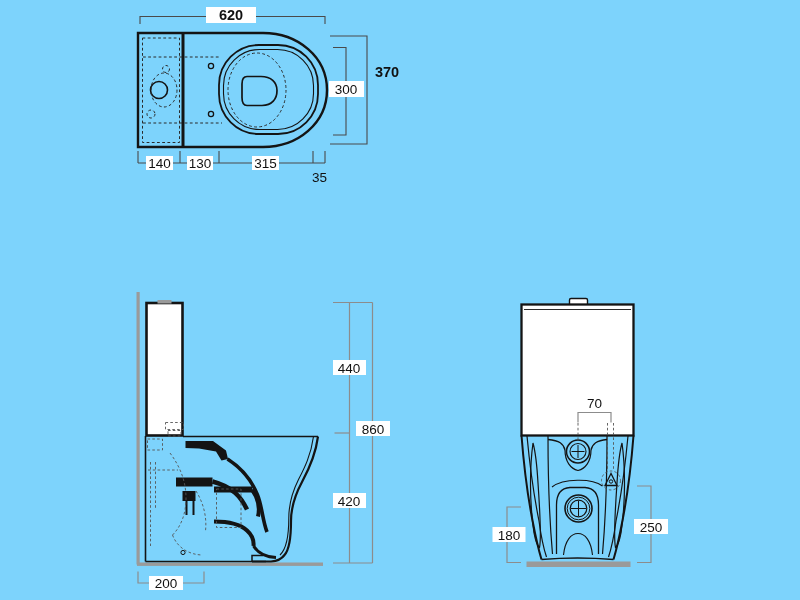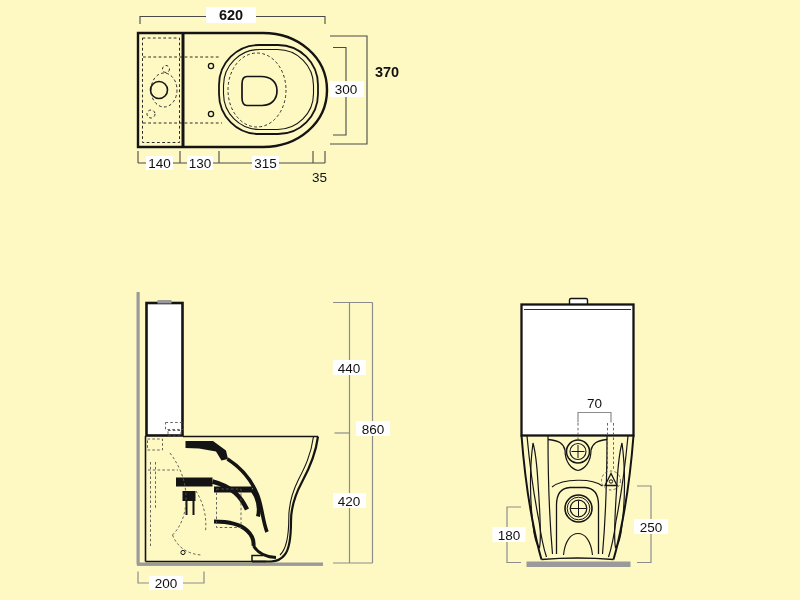--- a/index.html
+++ b/index.html
@@ -1,16 +1,16 @@
 <!DOCTYPE html>
 <html><head>
 <meta charset="utf-8">
 <style>
   html,body{margin:0;padding:0;background:#fff;}
-  .stage{position:relative;width:800px;height:600px;background:#fef9c3;overflow:hidden;
+  .stage{position:relative;width:800px;height:600px;background:#7dd3fc;overflow:hidden;
          font-family:"Liberation Sans", sans-serif;}
   svg{position:absolute;left:0;top:0;}
   
   .ln{stroke:#141414;fill:none;}
   .fillblk{fill:#141414;stroke:none;}
   .white{fill:#ffffff;}
   .dash{stroke:#2a2a2a;fill:none;stroke-width:1;stroke-dasharray:2.8 2.4;}
   .dashlt{stroke:#555;fill:none;stroke-width:0.9;stroke-dasharray:2.6 2.2;}
   
   .dimT{stroke:#4a4a4a;fill:none;stroke-width:1.1;}

